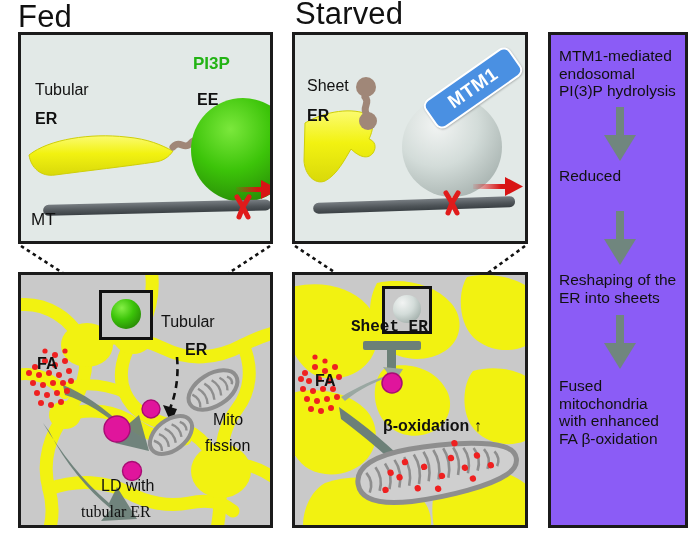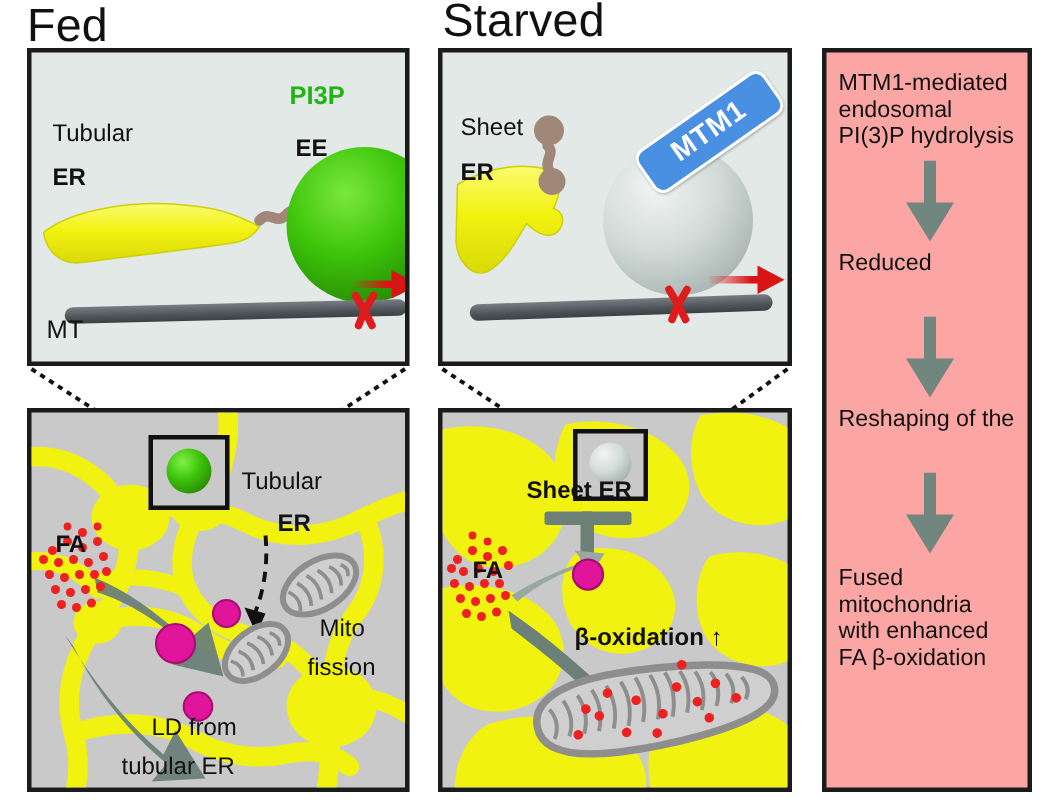--- a/index.html
+++ b/index.html
@@ -12,21 +12,21 @@
   #title-starved{left:295px;top:1px;}
 
   .panel{position:absolute;border:3px solid #1b1b1b;box-sizing:border-box;overflow:hidden;}
   .top{background:#e2e9e7;}
   .bot{background:#c9c9c9;}
 
   #panel-fed-top{left:18px;top:32px;width:255px;height:212px;}
   #panel-starved-top{left:292px;top:32px;width:236px;height:212px;}
   #panel-fed-bottom{left:18px;top:272px;width:255px;height:256px;}
   #panel-starved-bottom{left:292px;top:272px;width:236px;height:256px;}
-  #panel-summary{left:548px;top:32px;width:140px;height:496px;background:#fca5a5;}
+  #panel-summary{left:548px;top:32px;width:140px;height:496px;background:#8b5cf6;}
 
   .svgfull{position:absolute;left:0;top:0;width:100%;height:100%;}
 
   .lbl{position:absolute;font-size:16px;line-height:21px;color:#111;white-space:nowrap;}
   .lbl.mt{font-size:17px;margin-top:16px;}
   .lbl.green{color:#22b314;font-weight:bold;font-size:17px;}
 
   
   .sum-txt{position:absolute;left:8px;width:128px;font-size:15.5px;line-height:17.5px;color:#111;}
   .sum-arrow{position:absolute;left:50px;width:38px;}
@@ -253,22 +253,22 @@
         </defs>
         <circle cx="24" cy="21" r="15" fill="url(#eeSmall)"></circle>
       </svg>
     </div>
 
     <div class="lbl" style="left:16px;top:78px;font-weight:600;">FA</div>
     <div class="lbl" style="left:140px;top:36px;">Tubular</div>
     <div class="lbl" style="left:164px;top:64px;font-weight:600;">ER</div>
     <div class="lbl" style="left:192px;top:134px;">Mito</div>
     <div class="lbl" style="left:184px;top:160px;">fission</div>
-    <div class="lbl" style="left:80px;top:200px;">LD from</div>
-    <div class="lbl" style="left:60px;top:226px;">tubular ER</div>
+    <div class="lbl" style="left:80px;top:200px;">LD with</div>
+    <div class="lbl" style="left:60px;top:226px;font-family:Liberation Serif, serif;">tubular ER</div>
   </div>
 
   <div class="panel bot" id="panel-starved-bottom">
     <svg class="svgfull" viewBox="0 0 230 250" preserveAspectRatio="none">
 
       <g fill="#f2f211">
         <path d="M-10,14 C20,4 54,10 72,30 C86,46 86,70 74,86 C62,102 38,108 20,100
                  C4,92 -8,70 -10,48 Z"></path>
         <path d="M82,8 C110,2 140,10 156,28 C170,44 166,66 150,76 C132,88 104,86 88,72
                  C74,60 70,30 82,8 Z"></path>
@@ -370,21 +370,21 @@
             <stop offset="0%" stop-color="#f2f4f3"></stop>
             <stop offset="55%" stop-color="#d3dcd9"></stop>
             <stop offset="100%" stop-color="#a8b4b0"></stop>
           </radialGradient>
         </defs>
         <circle cx="22" cy="20" r="14" fill="url(#leSmall)"></circle>
       </svg>
     </div>
 
     <div class="lbl" style="left:20px;top:95px;font-weight:600;">FA</div>
-    <div class="lbl" style="left:56px;top:42px;font-weight:600;">Sheet ER</div>
+    <div class="lbl" style="left:56px;top:42px;font-weight:600;font-family:Liberation Mono, monospace;">Sheet ER</div>
     <div class="lbl" style="left:88px;top:140px;font-weight:600;">β-oxidation ↑</div>
   </div>
 
   <div class="panel" id="panel-summary">
 
     <div class="sum-txt" style="top:12px;">
       <div>MTM1-mediated</div>
       <div>endosomal</div>
       <div>PI(3)P hydrolysis</div>
     </div>
@@ -398,20 +398,21 @@
       <div>Reduced</div>
     </div>
 
     <svg class="sum-arrow" style="top:176px;height:54px;" viewBox="0 0 38 54">
       <rect x="15" y="0" width="8" height="30" fill="#70867e"></rect>
       <path d="M3,28 L35,28 L19,54 Z" fill="#70867e"></path>
     </svg>
 
     <div class="sum-txt" style="top:236px;">
       <div>Reshaping of the</div>
+      <div>ER into sheets</div>
     </div>
 
     <svg class="sum-arrow" style="top:280px;height:54px;" viewBox="0 0 38 54">
       <rect x="15" y="0" width="8" height="30" fill="#70867e"></rect>
       <path d="M3,28 L35,28 L19,54 Z" fill="#70867e"></path>
     </svg>
 
     <div class="sum-txt" style="top:342px;">
       <div>Fused</div>
       <div>mitochondria</div>

